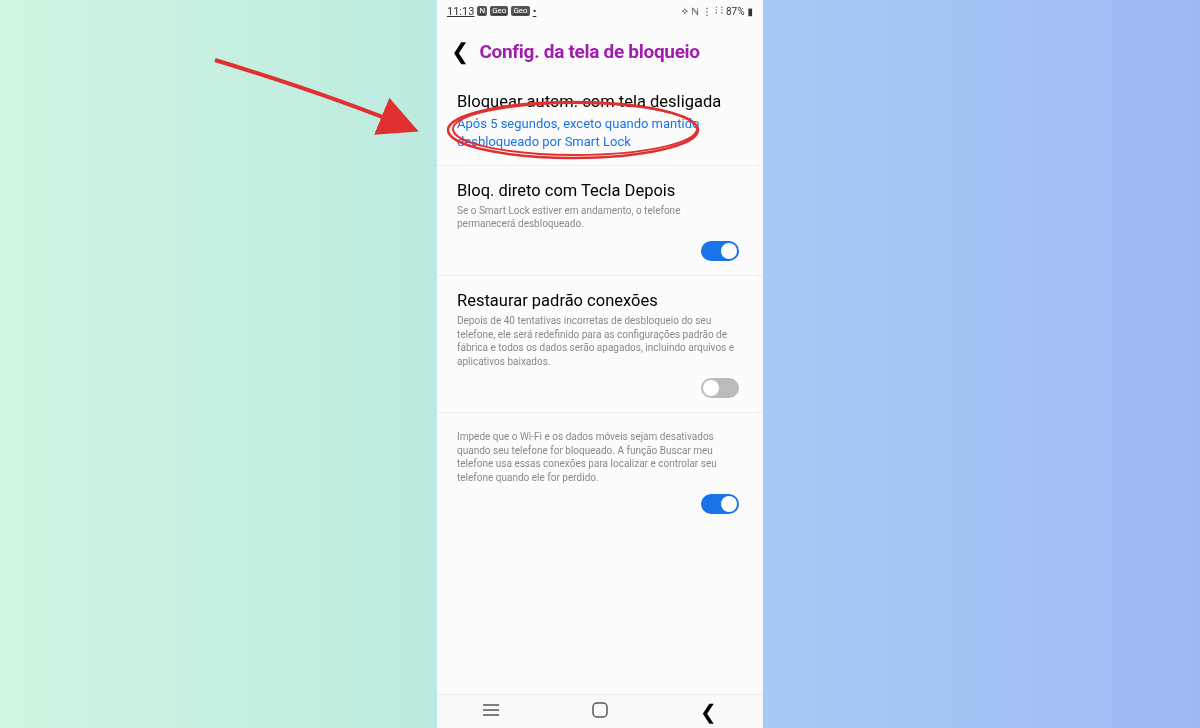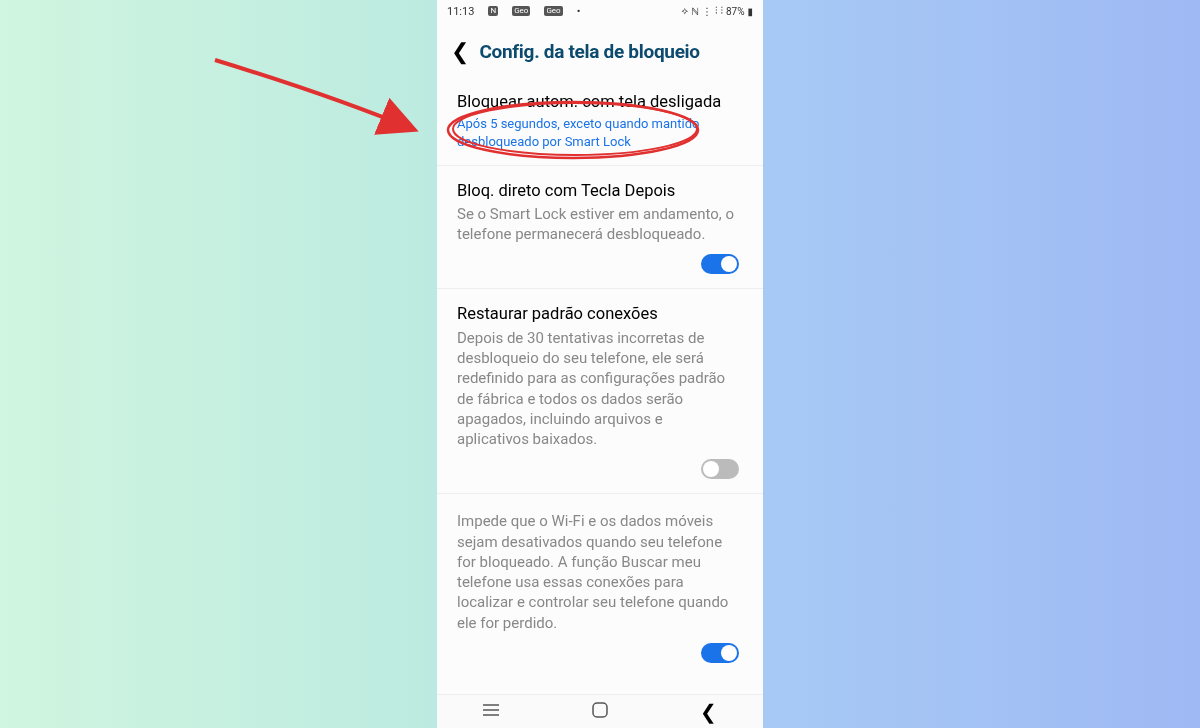--- a/index.html
+++ b/index.html
@@ -24,41 +24,41 @@
   .statusbar {
     height: 22px;
     display: flex;
     justify-content: space-between;
     align-items: center;
     padding: 0 10px;
     font-size: 11px;
     color: #333;
     background: #fcfcfc;
   }
-  .statusbar .left { display: flex; align-items: center; gap: 14px; }
+  .statusbar .left { display: flex; align-items: center; gap: 3px; text-decoration: underline; }
   .statusbar .right { display: flex; align-items: center; gap: 3px; font-size: 10px;}
   .sbadge { background: #555; color: #fff; font-size:8px; padding:0 2px; border-radius:2px; line-height:10px;}
   .header {
     padding: 18px 16px 14px 14px;
     display: flex;
     align-items: center;
     gap: 10px;
     background: #fcfcfc;
   }
   .back-chevron { font-size: 22px; font-weight: 300; line-height:1; color:#000;}
-  .header-title { font-size: 19px; font-weight: 700; color: #0c4a6e; letter-spacing: -0.3px;}
+  .header-title { font-size: 19px; font-weight: 700; color: #a21caf; letter-spacing: -0.3px;}
   .list { flex: 1; overflow-y: hidden; background: #fcfcfc;}
   .row {
     padding: 14px 20px 14px 20px;
     border-bottom: 1px solid #eee;
     position: relative;
   }
   .row-title { font-size: 16.5px; color: #000; line-height: 1.3; }
   .row-sub-blue { font-size: 13px; color: #1a73e8; margin-top: 3px; line-height: 1.35; }
-  .row-sub { font-size: 15px; color: #888; margin-top: 3px; line-height: 1.35; padding-right: 8px;}
+  .row-sub { font-size: 10px; color: #888; margin-top: 3px; line-height: 1.35; padding-right: 8px;}
   .toggle-wrap { display: flex; justify-content: flex-end; margin-top: 10px; padding-right: 4px;}
   .toggle {
     width: 38px; height: 20px; border-radius: 10px; position: relative;
   }
   .toggle.on { background: #1a73e8; }
   .toggle.off { background: #bbb; }
   .knob {
     width: 16px; height: 16px; border-radius: 50%; background: #fff;
     position: absolute; top: 2px;
   }
@@ -129,21 +129,21 @@
       <div class="row-sub">Se o Smart Lock estiver em andamento, o telefone permanecerá desbloqueado.</div>
       <div class="toggle-wrap">
         <div class="toggle on">
             <div class="knob"></div>
           </div>
       </div>
     </div>
 
     <div class="row">
       <div class="row-title">Restaurar padrão conexões</div>
-      <div class="row-sub">Depois de 30 tentativas incorretas de desbloqueio do seu telefone, ele será redefinido para as configurações padrão de fábrica e todos os dados serão apagados, incluindo arquivos e aplicativos baixados.</div>
+      <div class="row-sub">Depois de 40 tentativas incorretas de desbloqueio do seu telefone, ele será redefinido para as configurações padrão de fábrica e todos os dados serão apagados, incluindo arquivos e aplicativos baixados.</div>
       <div class="toggle-wrap">
         <div class="toggle off">
             <div class="knob"></div>
           </div>
       </div>
     </div>
 
     <div class="row" style="border-bottom:none;">
       <div class="row-sub">Impede que o Wi-Fi e os dados móveis sejam desativados quando seu telefone for bloqueado. A função Buscar meu telefone usa essas conexões para localizar e controlar seu telefone quando ele for perdido.</div>
       <div class="toggle-wrap">

